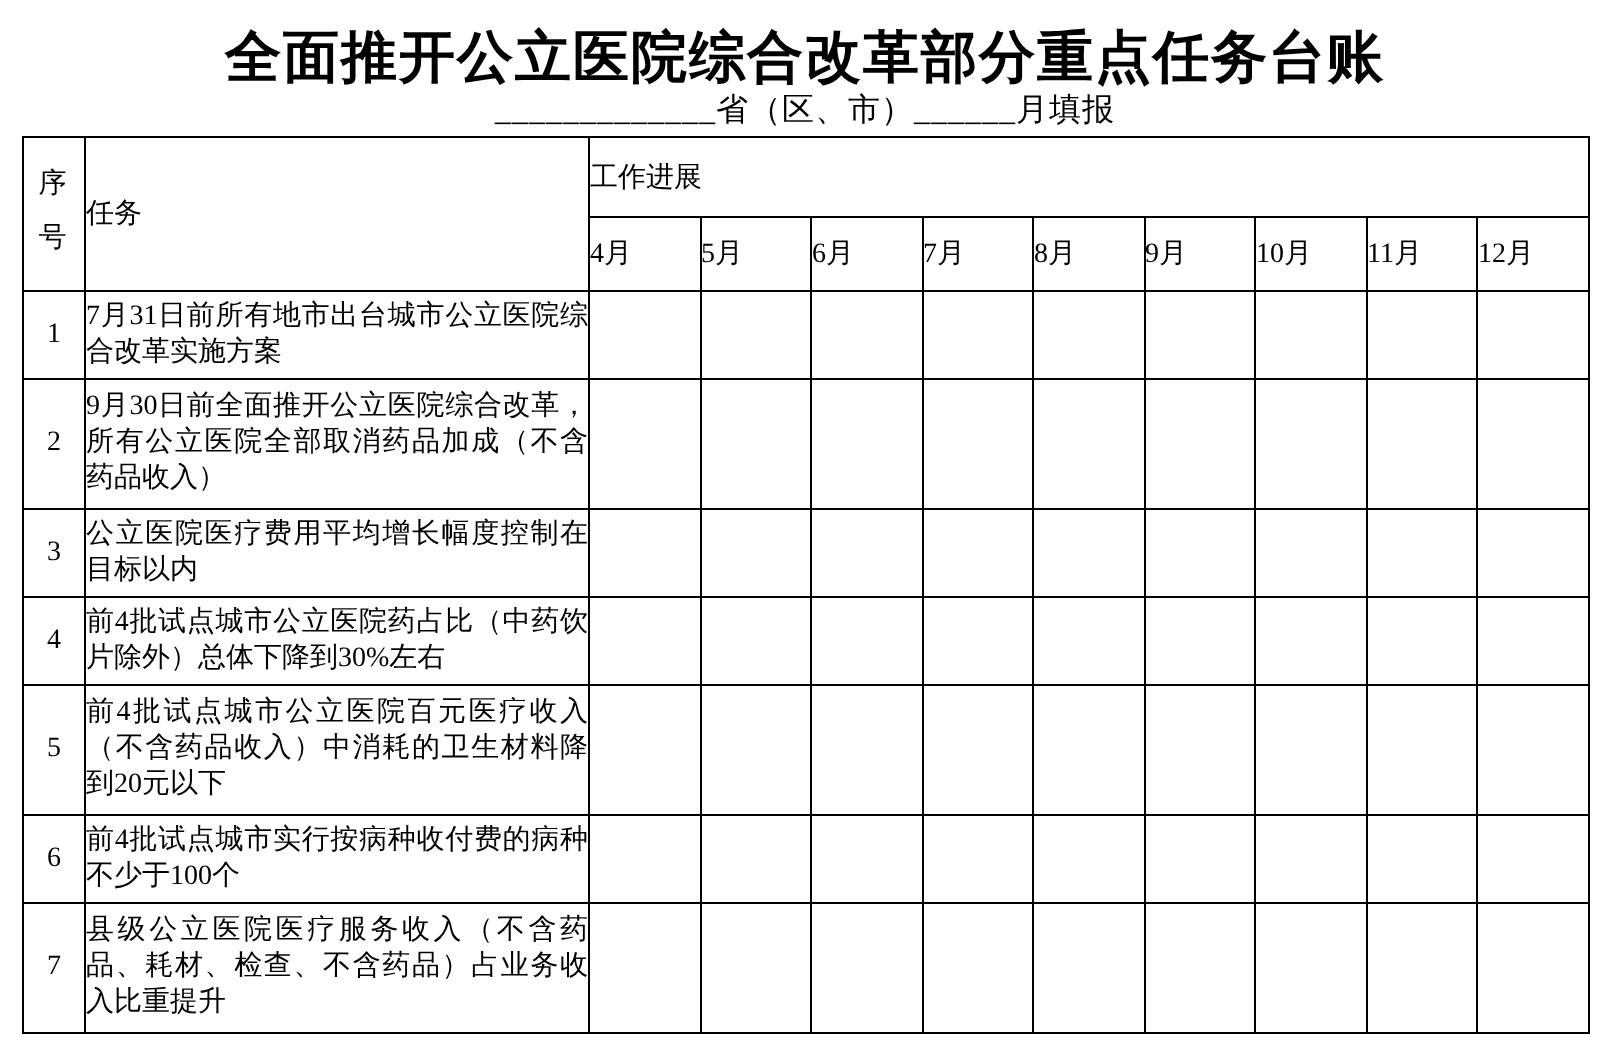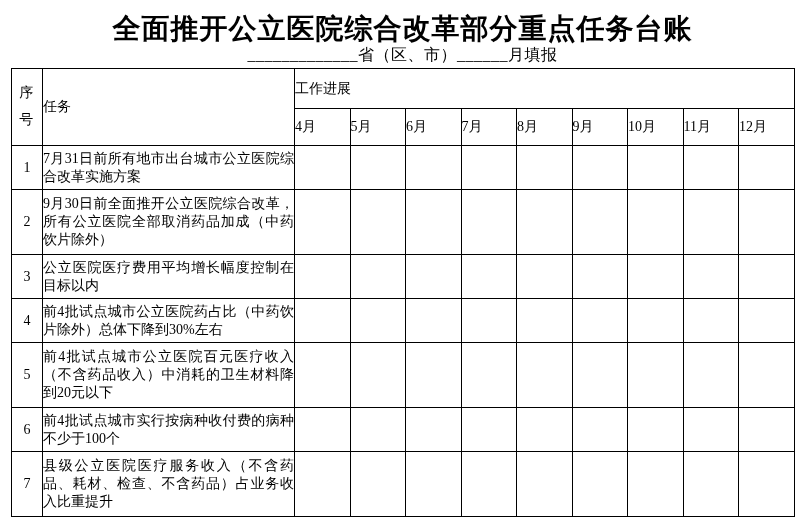--- a/index.html
+++ b/index.html
@@ -143,21 +143,21 @@
           <td class="progress-cell"></td>
           <td class="progress-cell"></td>
           <td class="progress-cell"></td>
           <td class="progress-cell"></td>
           <td class="progress-cell"></td>
           <td class="progress-cell"></td>
           <td class="progress-cell"></td>
         </tr>
       <tr class="row-3line">
         <td class="sn-cell">2</td>
-        <td class="task-cell">9月30日前全面推开公立医院综合改革，所有公立医院全部取消药品加成（中药饮片除外）</td>
+        <td class="task-cell">9月30日前全面推开公立医院综合改革，所有公立医院全部取消药品加成（不含药品收入）</td>
       <td class="progress-cell"></td>
           <td class="progress-cell"></td>
           <td class="progress-cell"></td>
           <td class="progress-cell"></td>
           <td class="progress-cell"></td>
           <td class="progress-cell"></td>
           <td class="progress-cell"></td>
           <td class="progress-cell"></td>
           <td class="progress-cell"></td>
         </tr>

